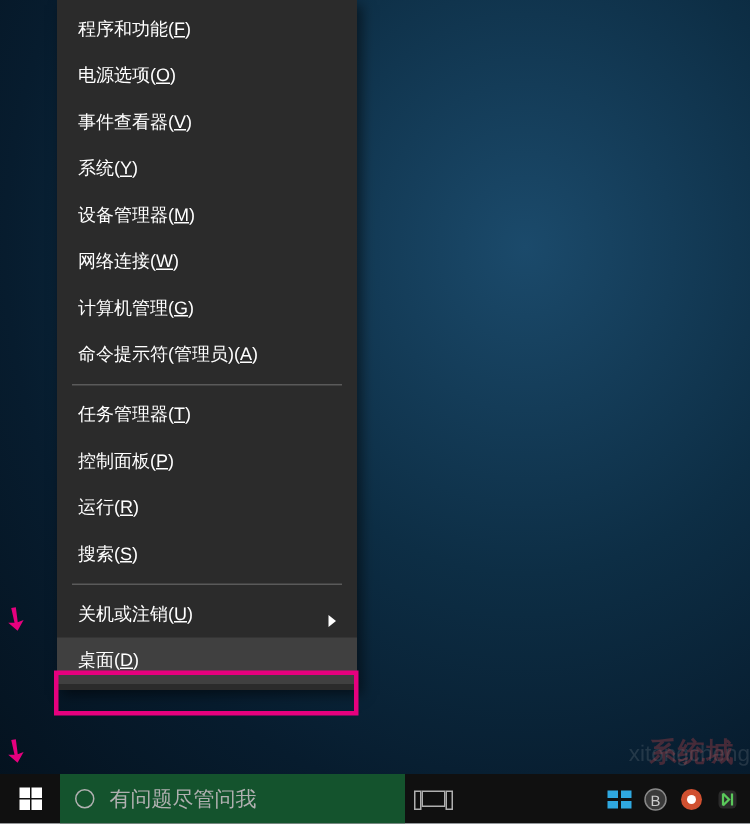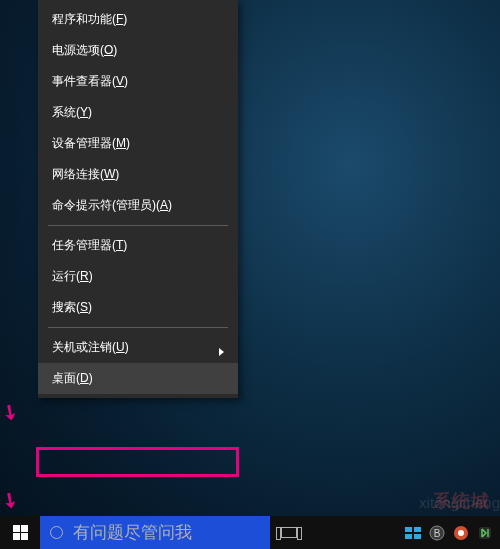--- a/index.html
+++ b/index.html
@@ -68,27 +68,27 @@
   .win-logo {
     display: grid;
     grid-template-columns: 7px 7px;
     grid-template-rows: 7px 7px;
     gap: 1px;
   }
   .win-logo div { background: #fff; }
   .search-box {
     flex: 0 0 230px;
     height: 33px;
-    background: #1d4ed8;
+    background: #14532d;
     display: flex;
     align-items: center;
     padding: 0 10px;
     gap: 10px;
     color: #b0b0b0;
-    font-size: 17px;
+    font-size: 14px;
   }
   .circle-icon {
     width: 13px; height: 13px;
     border: 1.5px solid #b0b0b0;
     border-radius: 50%;
   }
   .taskview {
     width: 38px; height: 33px;
     display: flex; align-items: center; justify-content: center;
   }
@@ -143,27 +143,33 @@
     <div class="menu-item">
         <span><span>系统</span>(<span class="underline">Y</span>)</span>
       </div>
     <div class="menu-item">
         <span><span>设备管理器</span>(<span class="underline">M</span>)</span>
       </div>
     <div class="menu-item">
         <span><span>网络连接</span>(<span class="underline">W</span>)</span>
       </div>
     <div class="menu-item">
+        <span><span>计算机管理</span>(<span class="underline">G</span>)</span>
+      </div>
+    <div class="menu-item">
         <span><span>命令提示符(管理员)</span>(<span class="underline">A</span>)</span>
       </div>
 
     <div class="menu-sep"></div>
 
     <div class="menu-item">
         <span><span>任务管理器</span>(<span class="underline">T</span>)</span>
+      </div>
+    <div class="menu-item">
+        <span><span>控制面板</span>(<span class="underline">P</span>)</span>
       </div>
     <div class="menu-item">
         <span><span>运行</span>(<span class="underline">R</span>)</span>
       </div>
     <div class="menu-item">
         <span><span>搜索</span>(<span class="underline">S</span>)</span>
       </div>
 
     <div class="menu-sep"></div>
 

